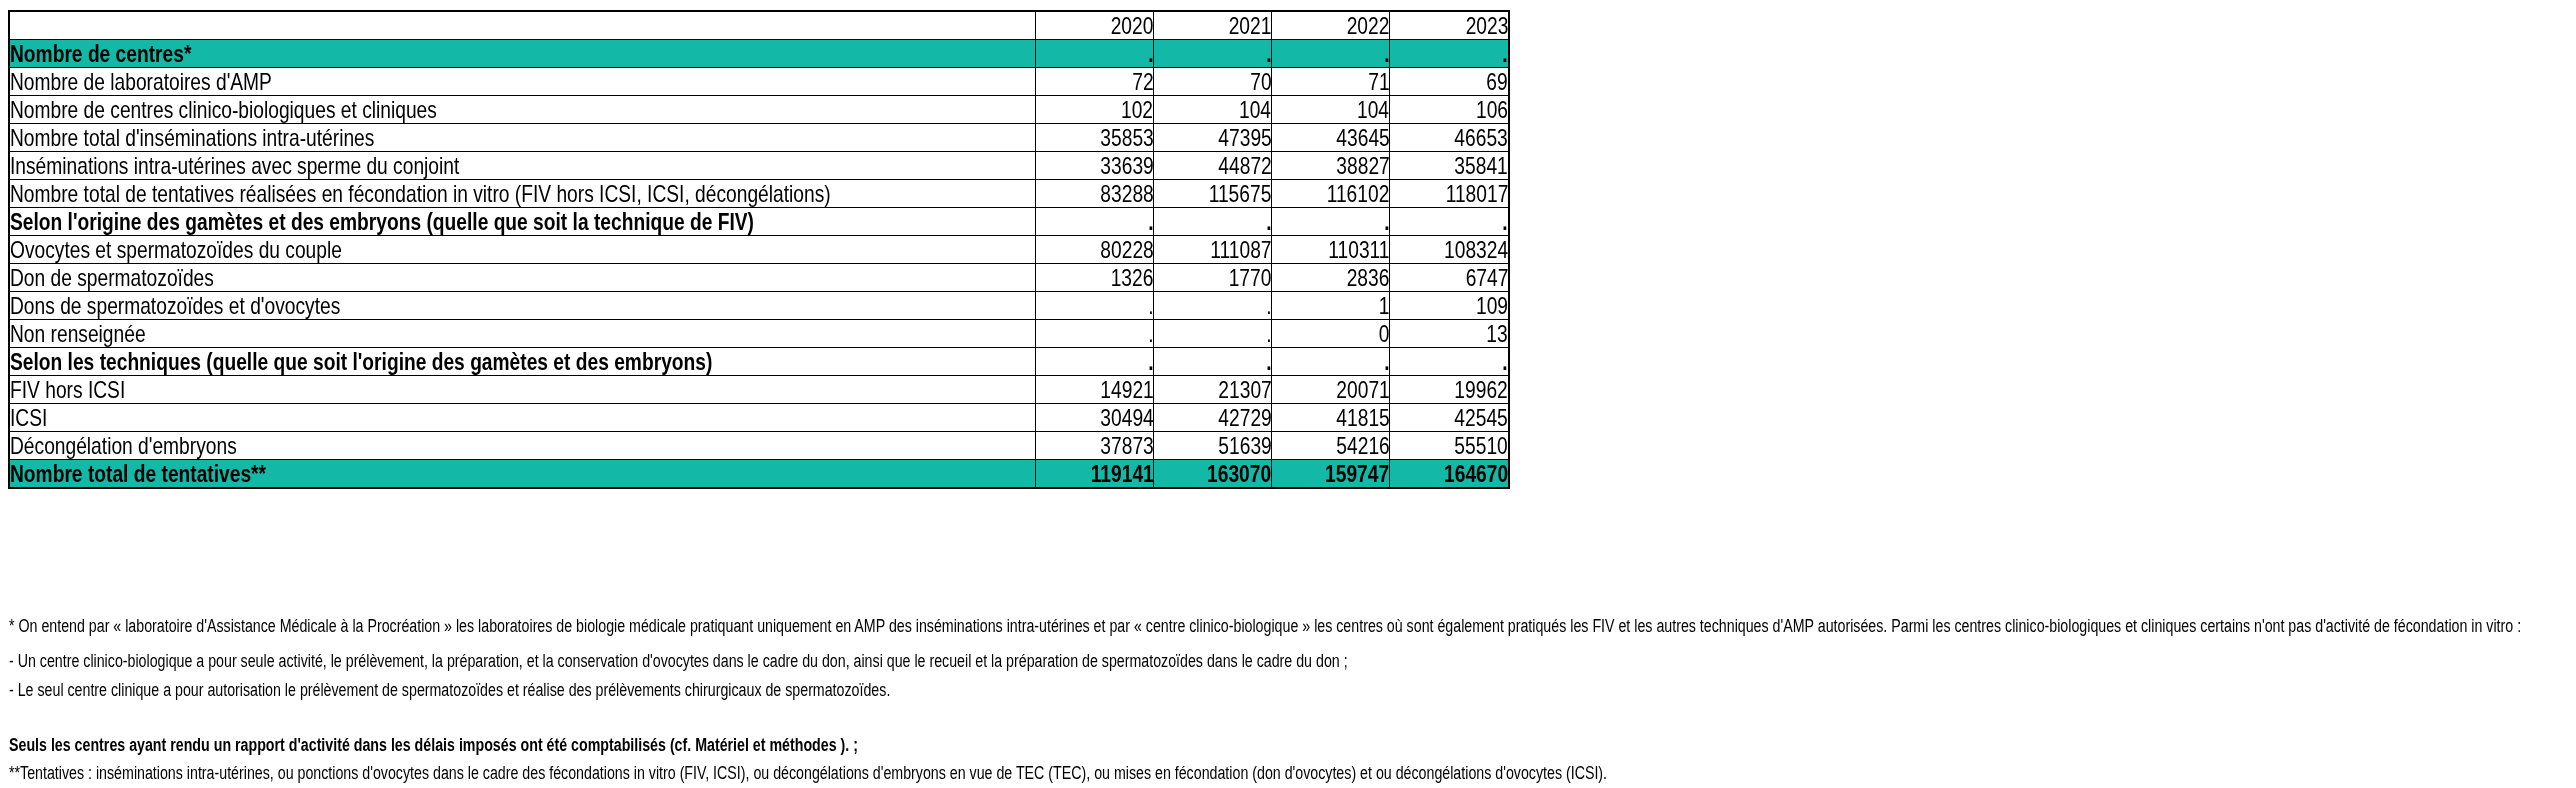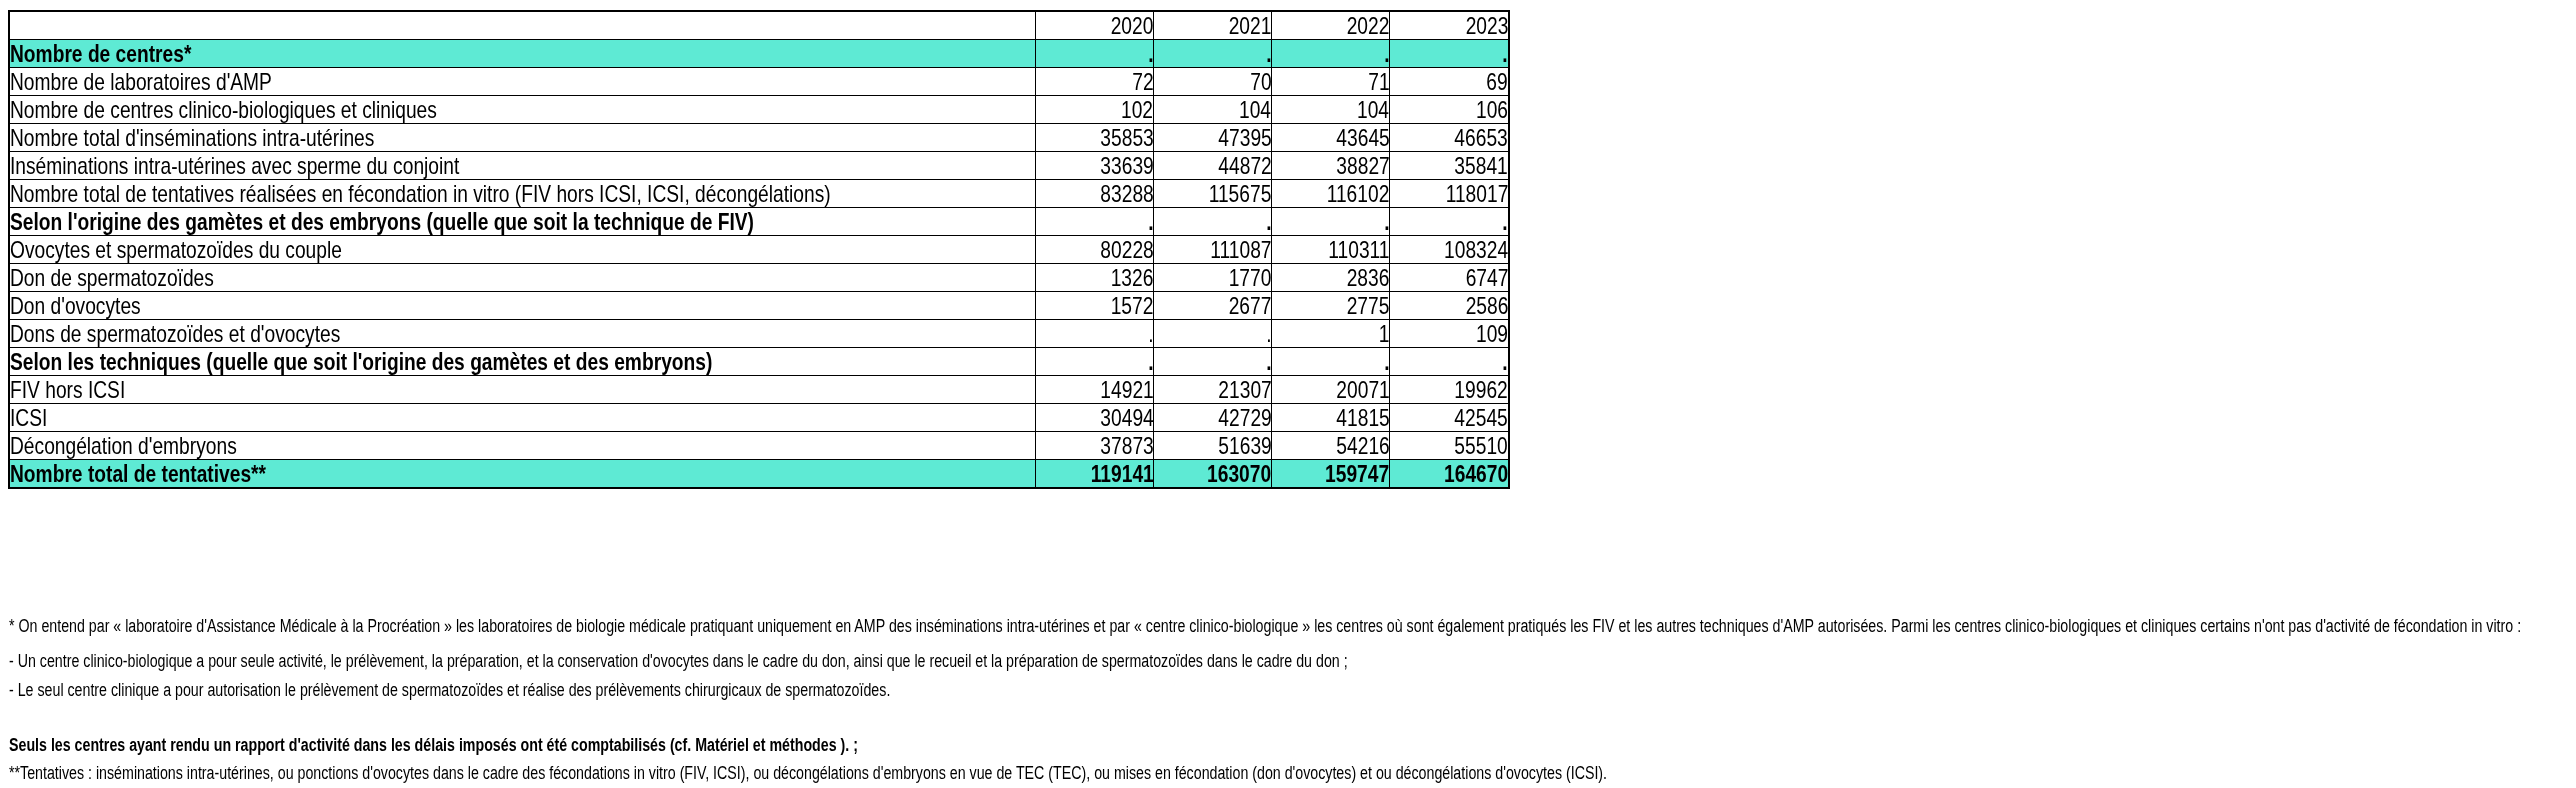--- a/index.html
+++ b/index.html
@@ -39,21 +39,21 @@
   td.val { text-align: right; padding-right: 5.7px; }
   .sq {
     display: inline-block;
     transform: scaleX(0.8);
     white-space: nowrap;
   }
   td.lab .sq { transform-origin: 0 50%; }
   td.val .sq { transform-origin: 100% 50%; }
   thead td { font-weight: bold; }
   tr.bold td { font-weight: bold; }
-  tr.gray td { background: #5eead4; }
+  tr.gray td { background: #14b8a6; }
   .fn {
     position: absolute;
     left: 8.6px;
     margin: 0;
     font-size: 18px;
     line-height: 21px;
     white-space: nowrap;
   }
   .fn .sqf {
     display: inline-block;
@@ -145,32 +145,32 @@
         <td class="val"><span class="sq">108324</span></td>
       </tr>
       <tr>
         <td class="lab"><span class="sq">Don de spermatozoïdes</span></td>
         <td class="val"><span class="sq">1326</span></td>
         <td class="val"><span class="sq">1770</span></td>
         <td class="val"><span class="sq">2836</span></td>
         <td class="val"><span class="sq">6747</span></td>
       </tr>
       <tr>
-        <td class="lab"><span class="sq">Don d'ovocytes</span></td>
-        <td class="val"><span class="sq">1572</span></td>
-        <td class="val"><span class="sq">2677</span></td>
-        <td class="val"><span class="sq">2775</span></td>
-        <td class="val"><span class="sq">2586</span></td>
-      </tr>
-      <tr>
         <td class="lab"><span class="sq">Dons de spermatozoïdes et d'ovocytes</span></td>
         <td class="val"><span class="sq">.</span></td>
         <td class="val"><span class="sq">.</span></td>
         <td class="val"><span class="sq">1</span></td>
         <td class="val"><span class="sq">109</span></td>
+      </tr>
+      <tr>
+        <td class="lab"><span class="sq">Non renseignée</span></td>
+        <td class="val"><span class="sq">.</span></td>
+        <td class="val"><span class="sq">.</span></td>
+        <td class="val"><span class="sq">0</span></td>
+        <td class="val"><span class="sq">13</span></td>
       </tr>
       <tr class="bold">
         <td class="lab"><span class="sq">Selon les techniques (quelle que soit l'origine des gamètes et des embryons)</span></td>
         <td class="val"><span class="sq">.</span></td>
         <td class="val"><span class="sq">.</span></td>
         <td class="val"><span class="sq">.</span></td>
         <td class="val"><span class="sq">.</span></td>
       </tr>
       <tr>
         <td class="lab"><span class="sq">FIV hors ICSI</span></td>

